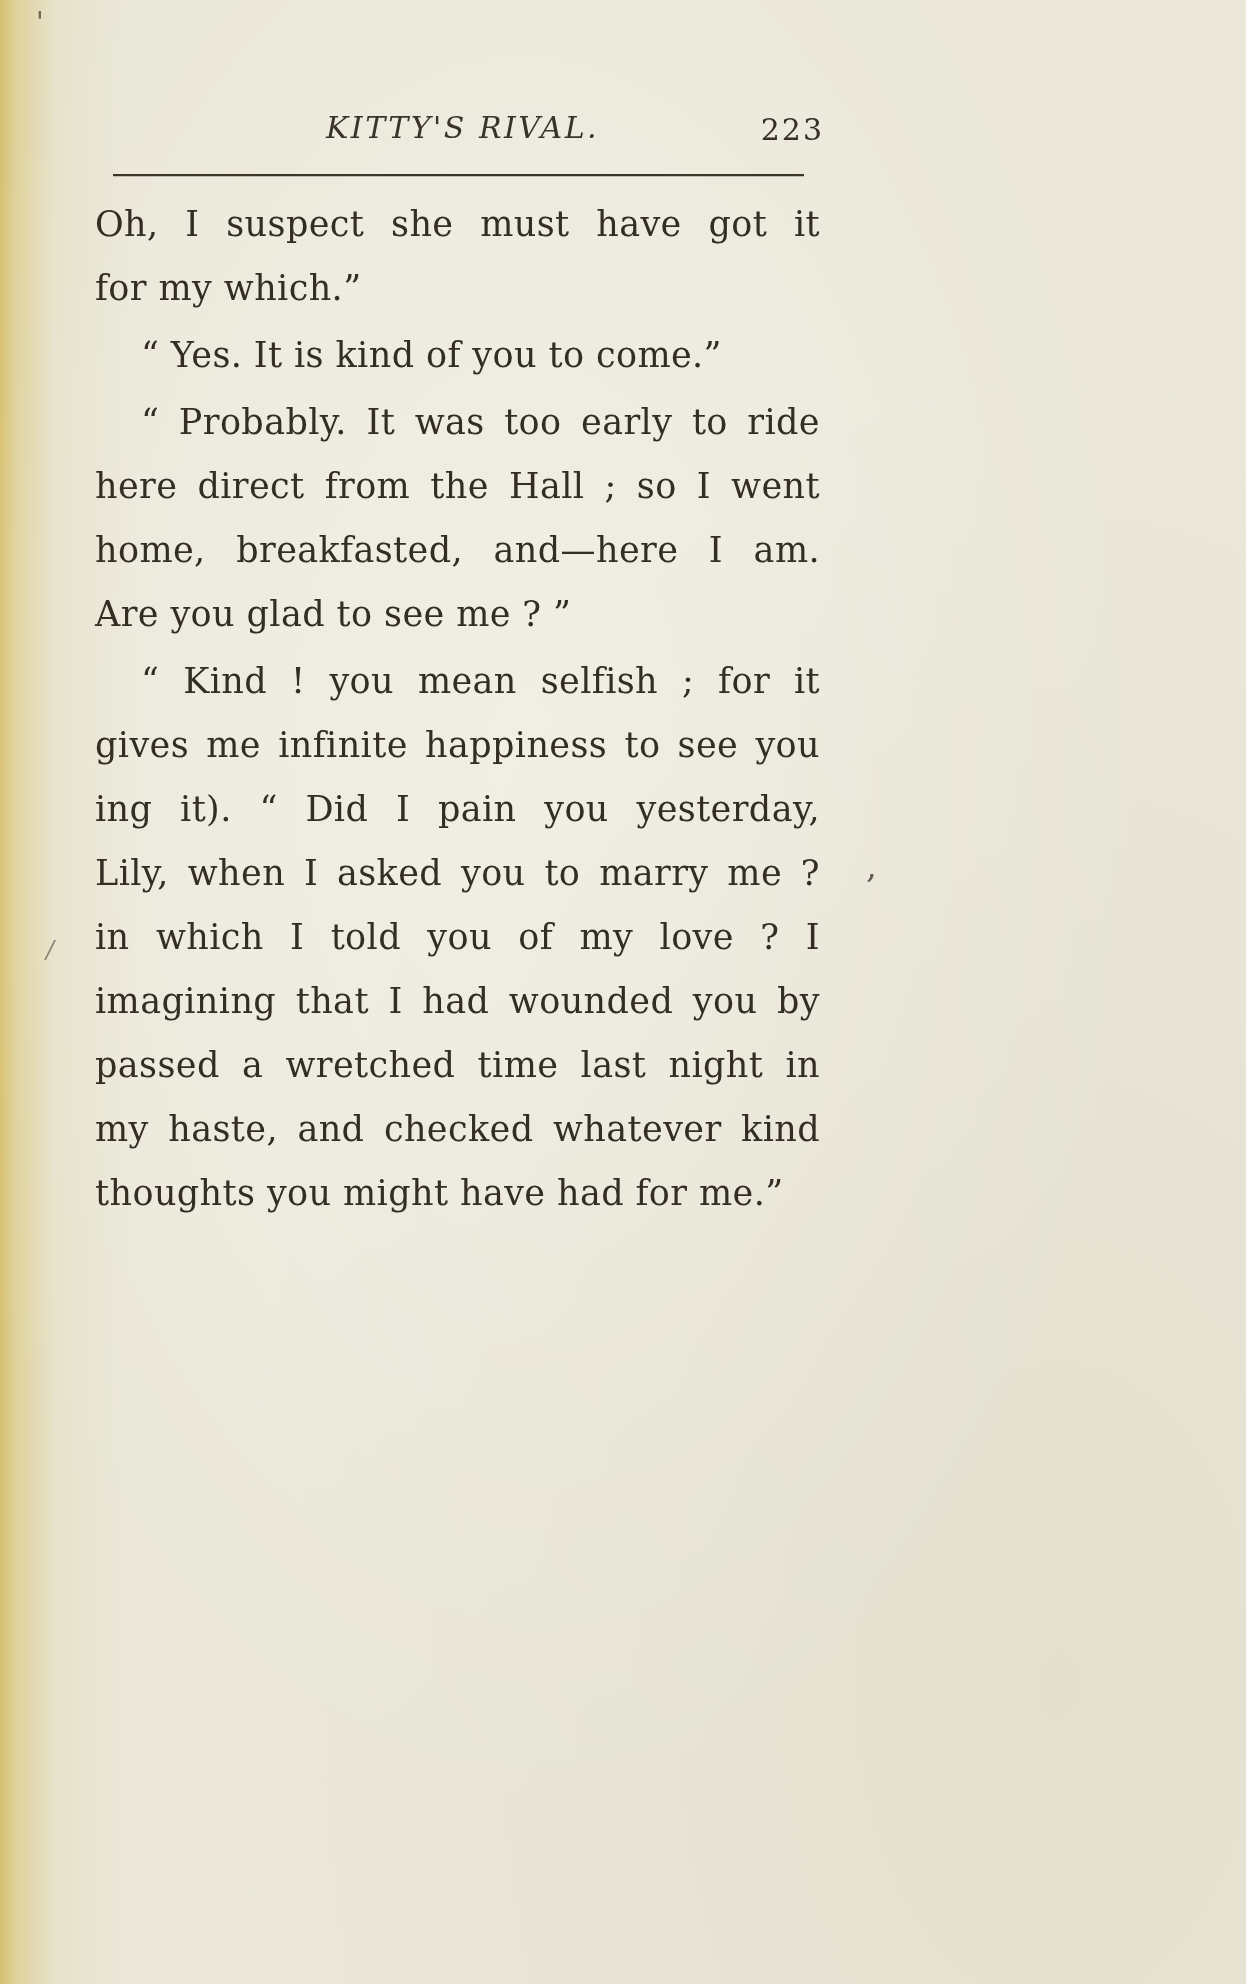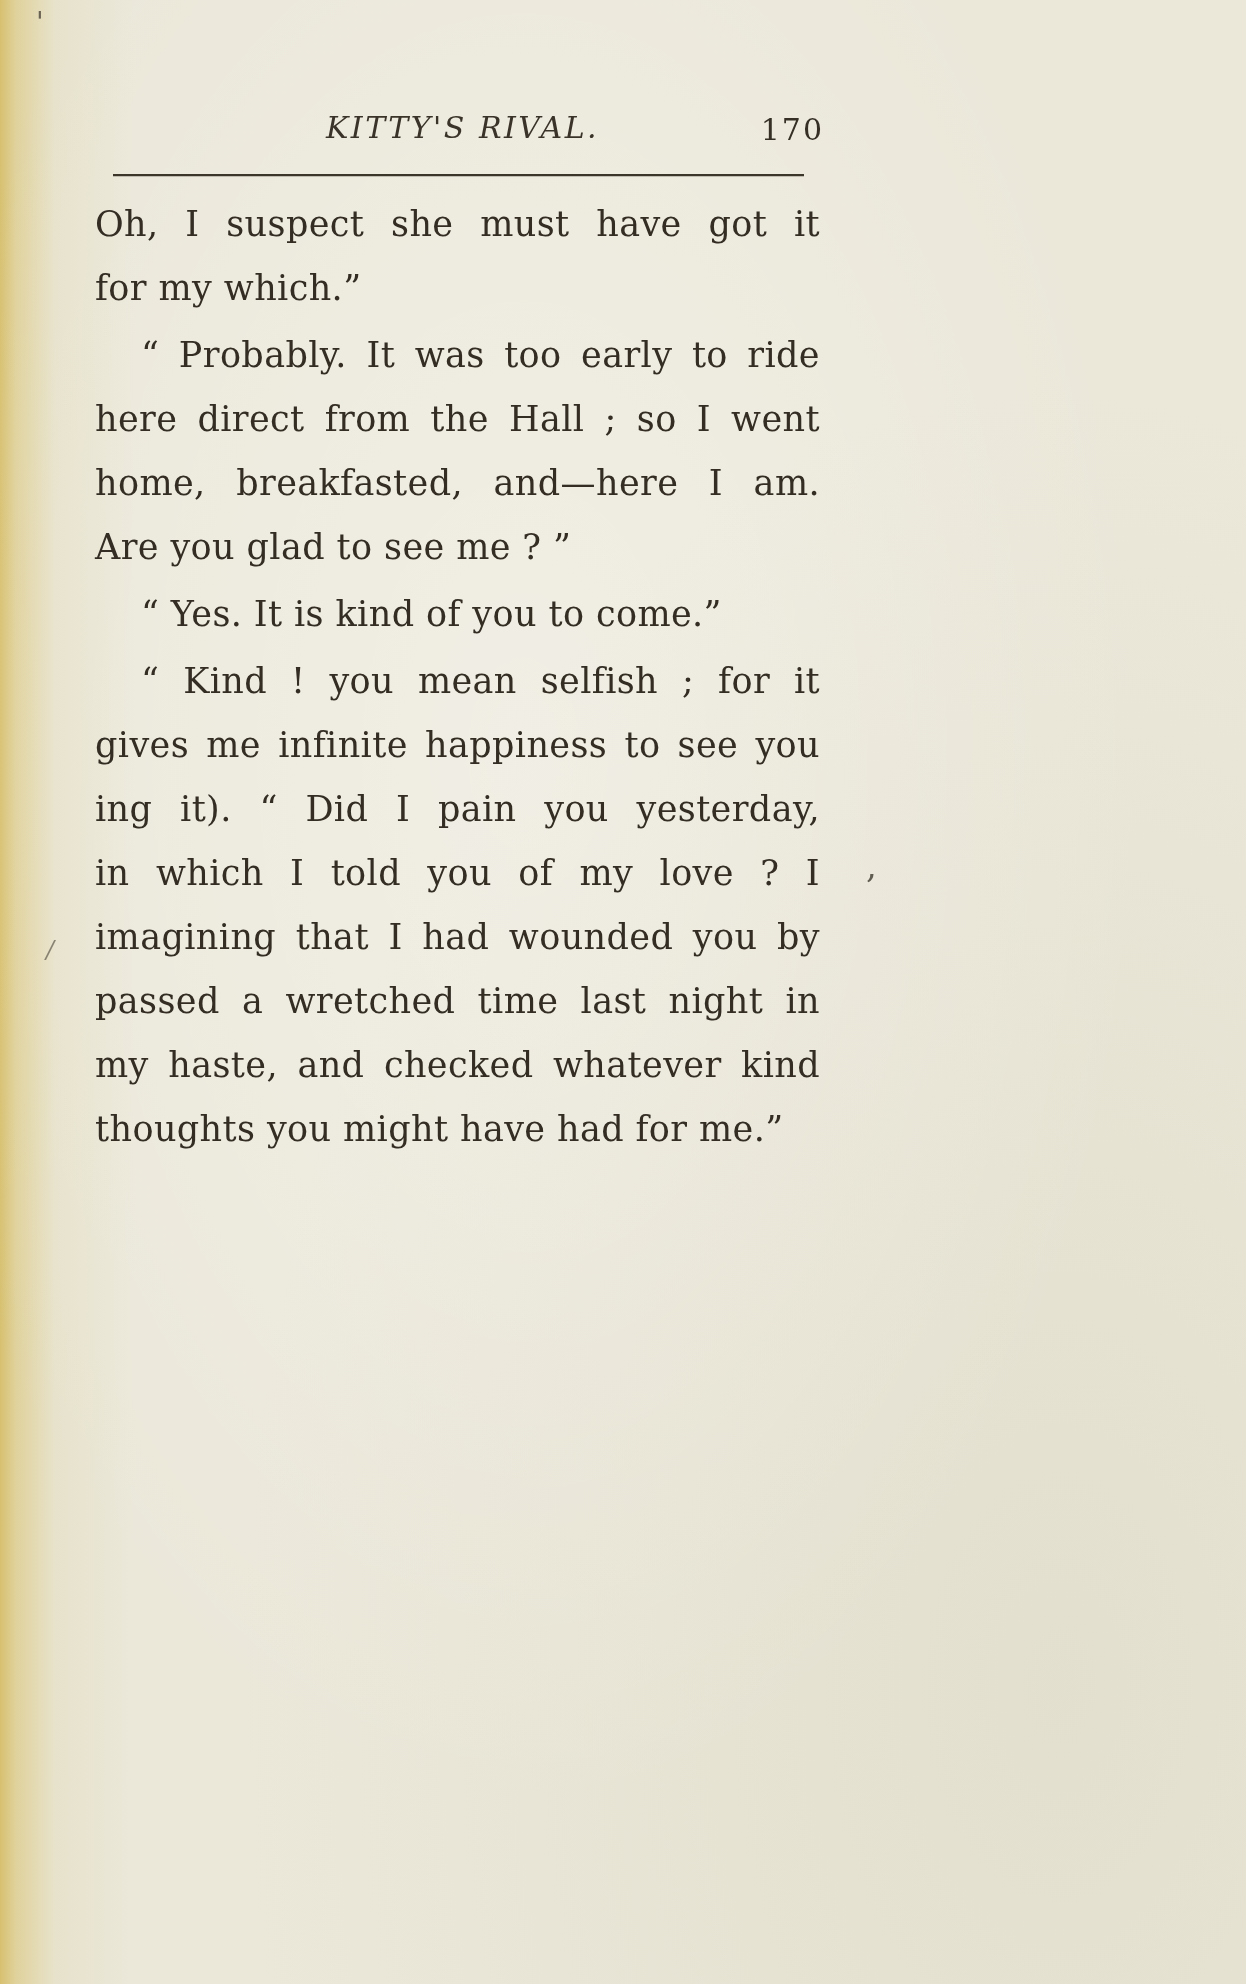--- a/index.html
+++ b/index.html
@@ -85,41 +85,42 @@
 </head>
 <body>
 
 <span class="artifact art-1">'</span>
 <span class="artifact art-2">,</span>
 <span class="artifact art-3">/</span>
 
 <div class="page-inner">
   <div class="running-header">
     <div class="header-title">KITTY'S RIVAL.</div>
-    <div class="page-number">170</div>
+    <div class="page-number">223</div>
   </div>
   <div class="header-rule"></div>
   <div class="body-text">
       <div class="paragraph">
         <div class="line justify">Oh, I suspect she must have got it</div>
         <div class="line">for my which.”</div>
       </div>
       <div class="paragraph">
+        <div class="line indent">“ Yes.  It is kind of you to come.”</div>
+      </div>
+      <div class="paragraph">
         <div class="line justify indent">“ Probably.  It was too early to ride</div>
         <div class="line justify">here direct from the Hall ; so I went</div>
         <div class="line justify">home, breakfasted, and—here I am.</div>
         <div class="line">Are you glad to see me ? ”</div>
       </div>
       <div class="paragraph">
-        <div class="line indent">“ Yes.  It is kind of you to come.”</div>
-      </div>
-      <div class="paragraph">
         <div class="line justify indent">“ Kind !  you mean selfish ; for it</div>
         <div class="line justify">gives me infinite happiness to see you</div>
         <div class="line justify">ing it).  “ Did I pain you yesterday,</div>
+        <div class="line justify">Lily, when I asked you to marry me ?</div>
         <div class="line justify">in which I told you of my love ?  I</div>
         <div class="line justify">imagining that I had wounded you by</div>
         <div class="line justify">passed a wretched time last night in</div>
         <div class="line justify">my haste, and checked whatever kind</div>
         <div class="line">thoughts you might have had for me.”</div>
       </div>
     </div>
 </div>
 
 </body></html>

